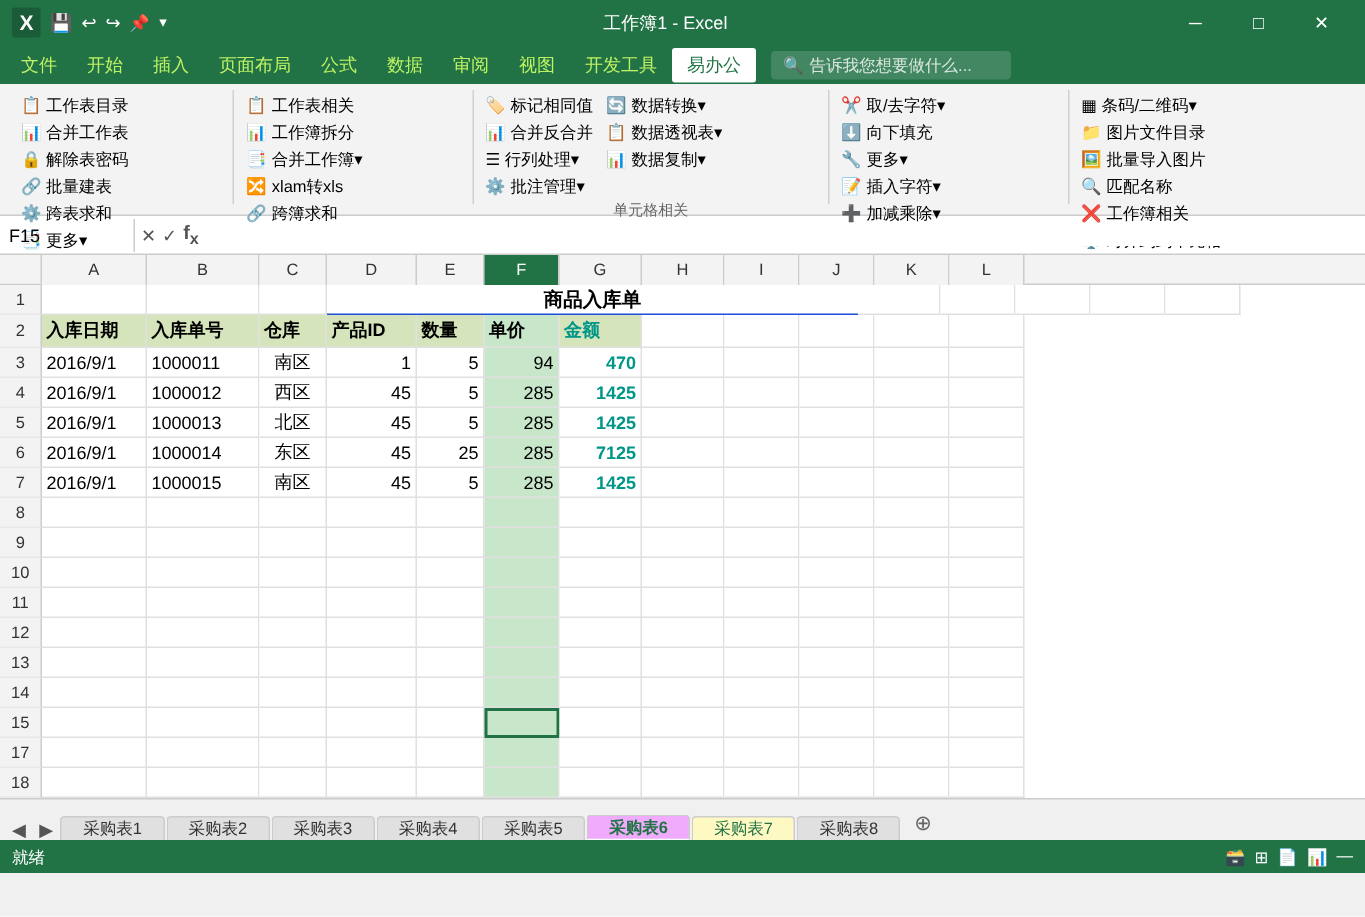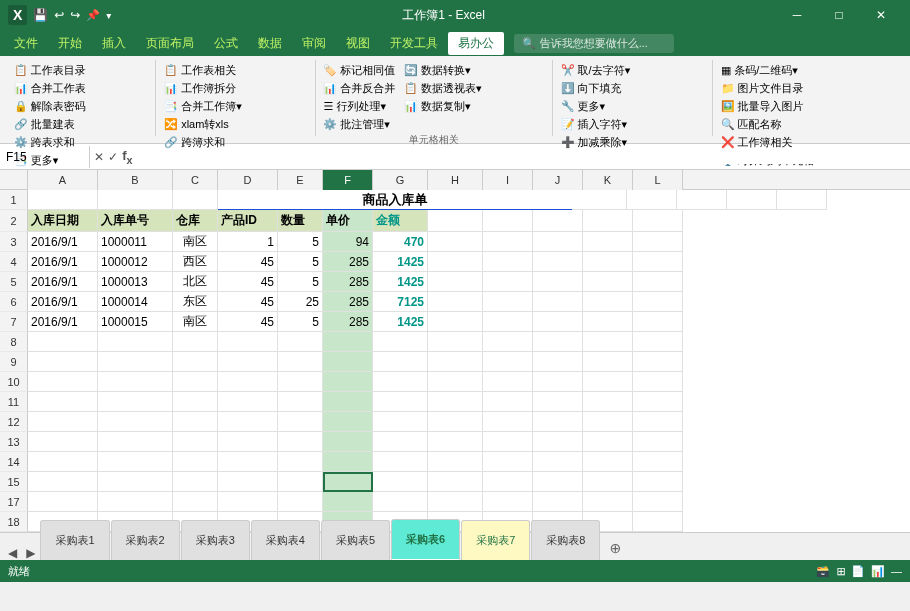--- a/index.html
+++ b/index.html
@@ -192,30 +192,30 @@
     .sheet-tabs-bar {
       height: 28px;
       background: #f0f0f0;
       border-top: 1px solid #ccc;
       display: flex;
       align-items: flex-end;
       padding-left: 4px;
       gap: 1px;
     }
     .sheet-tab {
-      padding: 12px 14px;
+      padding: 0 14px;
       background: #e0e0e0;
       border: 1px solid #ccc;
       border-bottom: none;
       cursor: pointer;
       font-size: 11px;
       color: #333;
       border-radius: 3px 3px 0 0;
     }
-    .sheet-tab.active { background: #5eead4; border-bottom: 1px solid white; color: #217346; font-weight: bold; }
+    .sheet-tab.active { background: #f0abfc; border-bottom: 1px solid white; color: #217346; font-weight: bold; }
     .sheet-tab.active2 { background: #fef9c3; color: #217346; }
 
     .add-sheet-btn {
       padding: 4px 8px;
       cursor: pointer;
       font-size: 14px;
       color: #666;
     }
 
     

